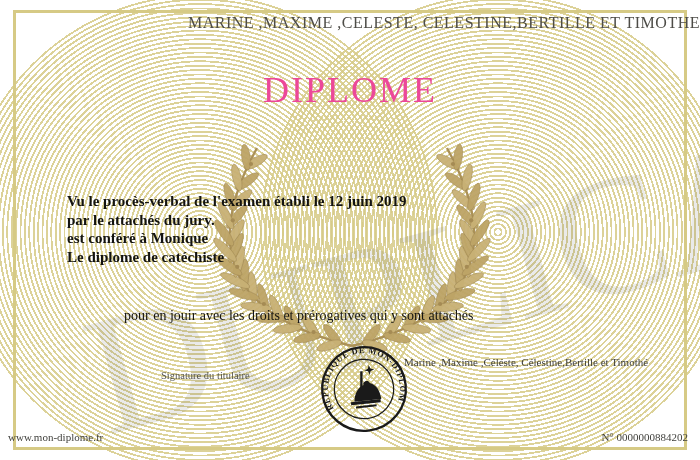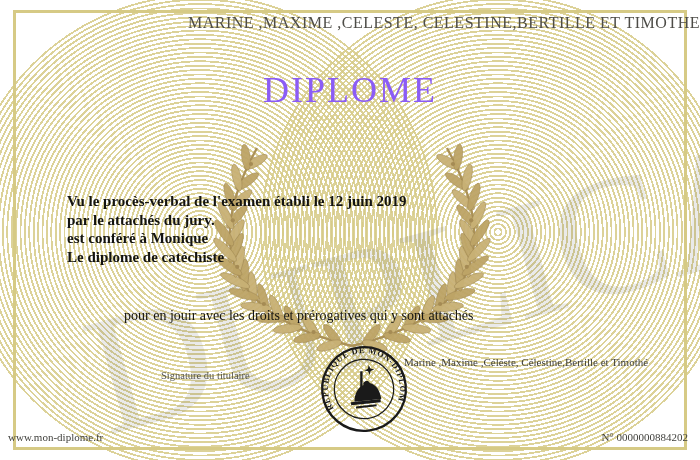--- a/index.html
+++ b/index.html
@@ -26,21 +26,21 @@
     transform:rotate(-15.5deg); transform-origin:0 50%;
     letter-spacing:-4px; user-select:none;
   }
   .wreath { position:absolute; left:202px; top:140px; width:300px; height:212px; }
   .header-names {
     position:absolute; left:0; right:0; top:14px; text-align:right;
     font-size:16px; letter-spacing:0.5px; color:#4d4c47;
   }
   .title-block {
     position:absolute; left:0; right:0; top:70px; text-align:center;
-    font-size:36px; line-height:40px; letter-spacing:2px; color:#8b5cf6;
+    font-size:36px; line-height:40px; letter-spacing:2px; color:#ec4899;
   }
   .body-text {
     position:absolute; left:67px; top:192px; font-size:15px;
     line-height:18.6px; color:#131310;font-weight:bold;
   }
   .rights-text {
     position:absolute; left:124px; top:308px; font-size:14px; color:#131310;
   }
   .signature-label {
     position:absolute; left:161px; top:370px; font-size:10.5px; color:#53534d;text-align:center;

